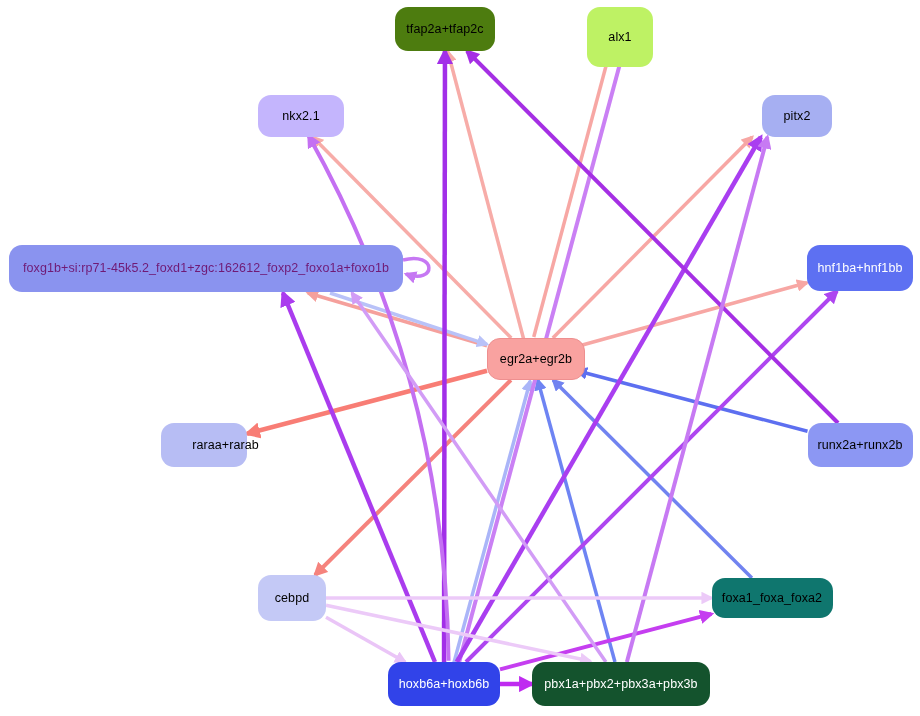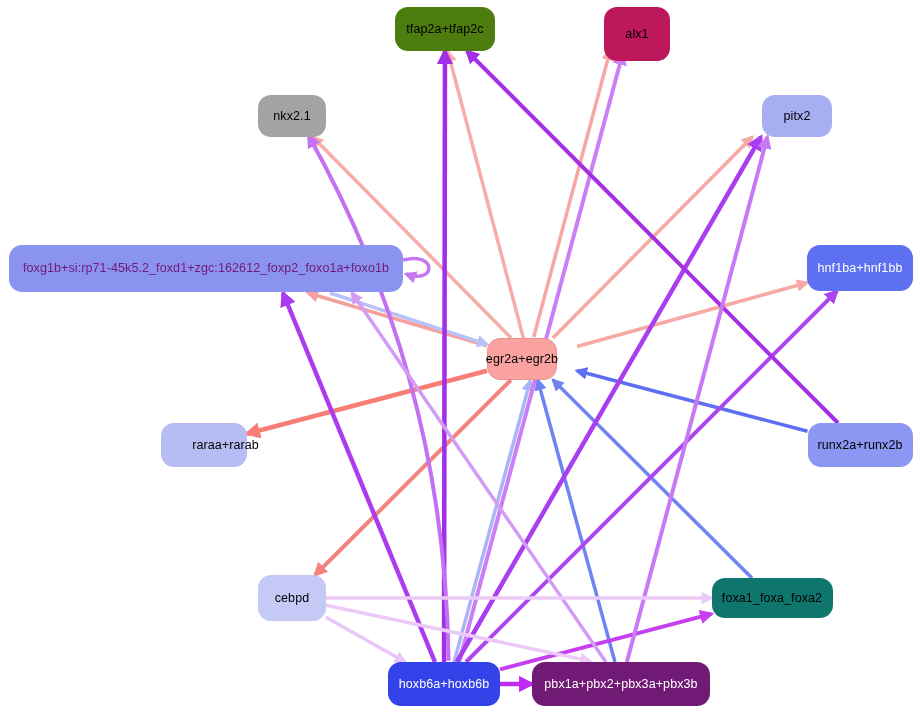--- a/index.html
+++ b/index.html
@@ -122,50 +122,50 @@
         <path fill="none" stroke="#eccaf8" stroke-width="3.5" marker-end="url(#arw21)" d="M 326 598 L 711.5 598"></path>
         <path fill="none" stroke="#eccaf8" stroke-width="3.5" marker-end="url(#arw21)" d="M 326 605.1879194630873 L 590 661"></path>
         <path fill="none" stroke="#eac5f7" stroke-width="3.5" marker-end="url(#arw22)" d="M 326 617.2368421052631 L 405.1162790697675 662"></path>
         <path fill="none" stroke="#c678f3" stroke-width="3.5" marker-end="url(#arw23)" d="M 403 260 C 437 251, 437 285, 406 274"></path>
       </g>
   </svg>
   <div id="node-layer">
       <div class="node" style="left: 395px; top: 7px; width: 100px; height: 44px; background: #4d7c0f; color: rgb(0, 0, 0);">
         <span>tfap2a+tfap2c</span>
       </div>
-      <div class="node" style="left: 604px; top: 7px; width: 66px; height: 54px; background: #be185d; color: rgb(0, 0, 0);">
+      <div class="node" style="left: 587px; top: 7px; width: 66px; height: 60px; background: #bef264; color: rgb(0, 0, 0);">
         <span>alx1</span>
       </div>
-      <div class="node" style="left: 258px; top: 95px; width: 68px; height: 42px; background: #a3a3a3; color: rgb(0, 0, 0);">
+      <div class="node" style="left: 258px; top: 95px; width: 86px; height: 42px; background: #c4b5fd; color: rgb(0, 0, 0);">
         <span>nkx2.1</span>
       </div>
       <div class="node" style="left: 738px; top: 95px; width: 70px; height: 42px; background: rgb(166, 175, 242); color: rgb(0, 0, 0); margin-left: 24px;">
         <span>pitx2</span>
       </div>
       <div class="node" style="left: 9px; top: 244.5px; width: 394px; height: 47px; background: rgb(138, 147, 239); color: #701a75;">
         <span>foxg1b+si:rp71-45k5.2_foxd1+zgc:162612_foxp2_foxo1a+foxo1b</span>
       </div>
       <div class="node" style="left: 807px; top: 245px; width: 106px; height: 46px; background: rgb(93, 112, 242); color: rgb(255, 255, 255);">
         <span>hnf1ba+hnf1bb</span>
       </div>
-      <div class="node" style="left: 487px; top: 338px; width: 70px; height: 42px; background: rgb(249, 162, 160); color: rgb(0, 0, 0); border: 1.5px solid rgb(238, 143, 143);">
+      <div class="node" style="left: 487px; top: 338px; width: 98px; height: 42px; background: rgb(249, 162, 160); color: rgb(0, 0, 0); border: 1.5px solid rgb(238, 143, 143);">
         <span>egr2a+egr2b</span>
       </div>
       <div class="node" style="left: 161px; top: 423px; width: 86px; height: 44px; background: rgb(183, 189, 244); color: rgb(0, 0, 0); padding-left: 43px;">
         <span>raraa+rarab</span>
       </div>
       <div class="node" style="left: 807.5px; top: 423px; width: 105px; height: 44px; background: rgb(140, 151, 243); color: rgb(0, 0, 0);">
         <span>runx2a+runx2b</span>
       </div>
       <div class="node" style="left: 258px; top: 575px; width: 68px; height: 46px; background: rgb(196, 201, 246); color: rgb(0, 0, 0);">
         <span>cebpd</span>
       </div>
       <div class="node" style="left: 711.5px; top: 578px; width: 121px; height: 40px; background: #0f766e; color: rgb(0, 0, 0);">
         <span>foxa1_foxa_foxa2</span>
       </div>
       <div class="node" style="left: 388px; top: 662px; width: 112px; height: 44px; background: rgb(49, 67, 233); color: rgb(255, 255, 255);">
         <span>hoxb6a+hoxb6b</span>
       </div>
-      <div class="node" style="left: 532px; top: 662px; width: 178px; height: 44px; background: #701a75; color: rgb(255, 255, 255);">
+      <div class="node" style="left: 532px; top: 662px; width: 178px; height: 44px; background: #14532d; color: rgb(255, 255, 255);">
         <span>pbx1a+pbx2+pbx3a+pbx3b</span>
       </div>
     </div>
 </div>
 
 </body></html>

